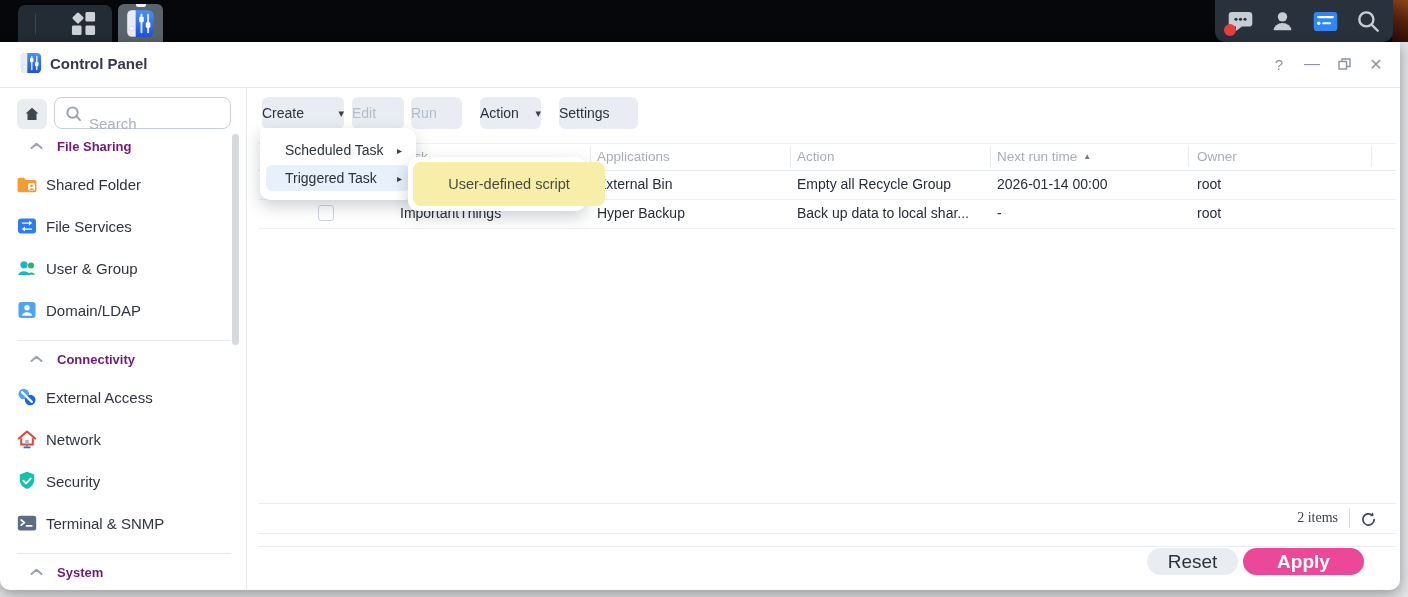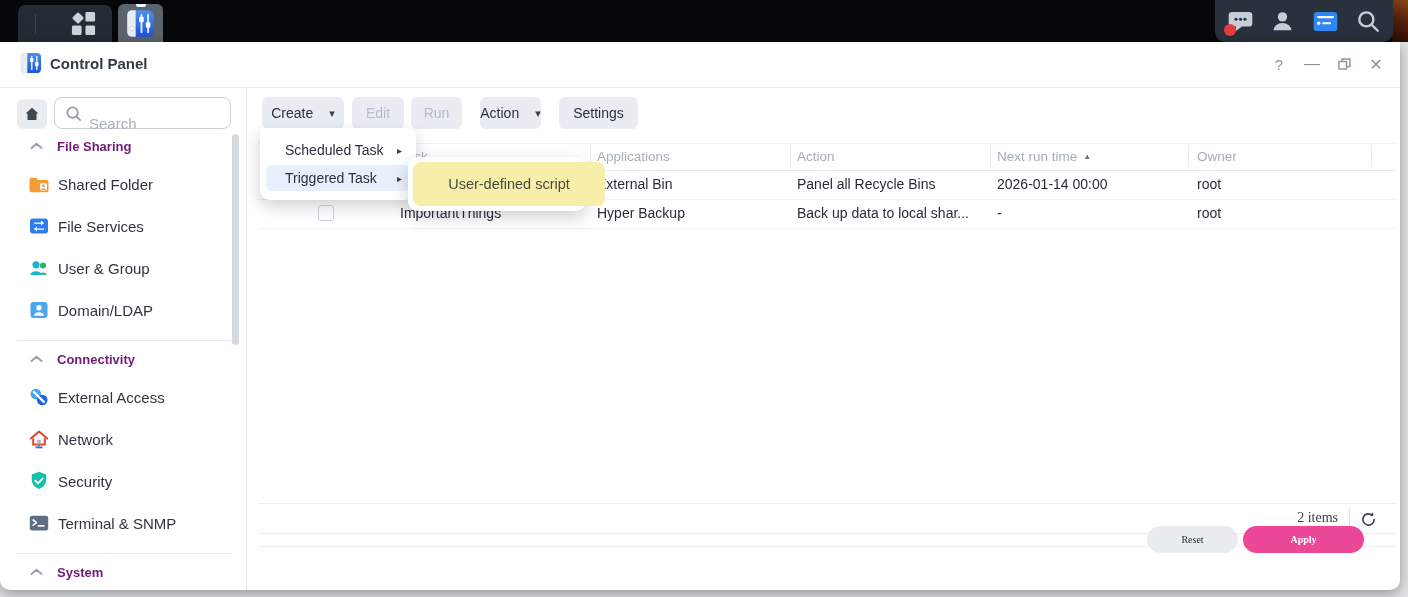--- a/index.html
+++ b/index.html
@@ -44,50 +44,50 @@
     border-radius:6px; display:flex; align-items:center; justify-content:center; cursor:pointer; }
   .searchbox { position:absolute; left:54px; top:55px; width:177px; height:32px; background:#fff;
     border:1px solid #c8cfd9; border-radius:8px; display:flex; align-items:center; padding-left:10px; }
   .searchbox input { border:none; outline:none; width:130px; margin-left:7px; font-size:15px;
     color:#333; font-family:"Liberation Sans", sans-serif; background:transparent;margin-top:20px; }
   .searchbox input::placeholder { color:#a9b1bc; }
   .ssec { position:absolute; left:0; width:246px; height:24px; display:flex; align-items:center;
     padding-left:30px; cursor:pointer; }
   .ssec span { margin-left:14px; font-size:13px; font-weight:bold; color:#701a75; }
   .sitem { position:absolute; left:0; width:246px; height:42px; display:flex; align-items:center;
-    padding-left:28px; cursor:pointer; }
+    padding-left:16px; cursor:pointer; }
   .sitem span { margin-left:8px; font-size:15px; color:#2f353e; }
   .side-div { position:absolute; left:17px; width:214px; height:1px; background:#e6eaef; }
   .scroll-thumb { position:absolute; left:232px; top:92px; width:7px; height:211px;
     background:#d7dadd; border-radius:4px; cursor:pointer; }
 
   
   .tbtn { position:absolute; top:55px; height:32px; background:#e9edf3; border-radius:6px;
-    display:flex; align-items:center; justify-content:center; gap:16px; font-size:14px;
+    display:flex; align-items:center; justify-content:space-between; gap:16px; font-size:14px;
     color:#2b323d; cursor:pointer; }
   .tbtn.disabled { color:#b4bcc8; cursor:default; }
   .tbtn .caret { font-size:11px; color:#3a4049; margin-top:1px; }
 
   
   .th { position:absolute; top:101px; height:27px; line-height:27px; font-size:13.5px;
     color:#a6adb8; cursor:pointer; }
   .th .sort { font-size:8px; color:#6f7681; margin-left:6px; vertical-align:2px; }
   .col-sep { top:104px; height:21px; background:#e7ebef; }
   .td { position:absolute; height:29px; line-height:29px; font-size:14px; color:#272d37; }
   .rowhit { position:absolute; left:258px; width:1138px; height:29px; cursor:pointer; }
   .checkbox { position:absolute; left:318px; width:16px; height:16px; background:#fff;
     border:1px solid #ccd3dd; border-radius:3px; cursor:pointer; }
 
   
   .status-count { position:absolute; right:62px; top:468px; font-size:14px; color:#3a414b;font-family:Liberation Serif, serif; }
   .refresh-btn { position:absolute; left:1356px; top:465px; width:24px; height:24px;
     display:flex; align-items:center; justify-content:center; cursor:pointer; }
-  .pillbtn { position:absolute; top:484px; height:27px; border-radius:14px; border:none;
-    display:flex; align-items:center; justify-content:center; font-size:10px; cursor:pointer;
-    font-family:Liberation Serif, serif; }
+  .pillbtn { position:absolute; top:506px; height:27px; border-radius:14px; border:none;
+    display:flex; align-items:center; justify-content:center; font-size:19px; cursor:pointer;
+    font-family:Liberation Sans, sans-serif; }
   .reset { left:1147px; width:91px; background:#e9edf1; color:#2b323d; }
   .apply { left:1243px; width:121px; color:#fff; font-weight:bold; }
 
   
   .menu { position:absolute; left:260px; top:86px; width:156px; height:72px; background:#fff;
     border-radius:3px 10px 10px 10px; box-shadow:0 6px 16px rgba(30,40,55,.22); z-index:40; }
   .menu-item { position:absolute; left:6px; width:144px; height:26px; display:flex; align-items:center;
     padding-left:19px; border-radius:6px; font-size:14px; color:#2b323c; cursor:pointer; }
   .menu-item.hl { }
   .mi-arrow { position:absolute; right:8px; font-size:10px; color:#3a4049; }
@@ -345,21 +345,21 @@
   <div class="vline col-sep" style="left:990px"></div>
   <div class="vline col-sep" style="left:1188px"></div>
   <div class="vline col-sep" style="left:1371px"></div>
 
   <div class="hline" style="left:258px;top:128px;width:1138px;background:#e4e9ee"></div>
 
   <div class="rowhit" style="top:128px"></div>
   <div class="checkbox" style="top:134px"></div>
   <div class="td" style="left:400px;top:128px"></div>
   <div class="td" style="left:597px;top:128px">External Bin</div>
-  <div class="td" style="left:797px;top:128px">Panel all Recycle Bins</div>
+  <div class="td" style="left:797px;top:128px">Empty all Recycle Group</div>
   <div class="td" style="left:997px;top:128px">2026-01-14 00:00</div>
   <div class="td" style="left:1197px;top:128px">root</div>
   <div class="hline" style="left:258px;top:157px;width:1138px;background:#eef2f6"></div>
 
   <div class="rowhit" style="top:157px"></div>
   <div class="checkbox" style="top:163px"></div>
   <div class="td" style="left:400px;top:157px">ImportantThings</div>
   <div class="td" style="left:597px;top:157px">Hyper Backup</div>
   <div class="td" style="left:797px;top:157px">Back up data to local shar...</div>
   <div class="td" style="left:997px;top:157px">-</div>

